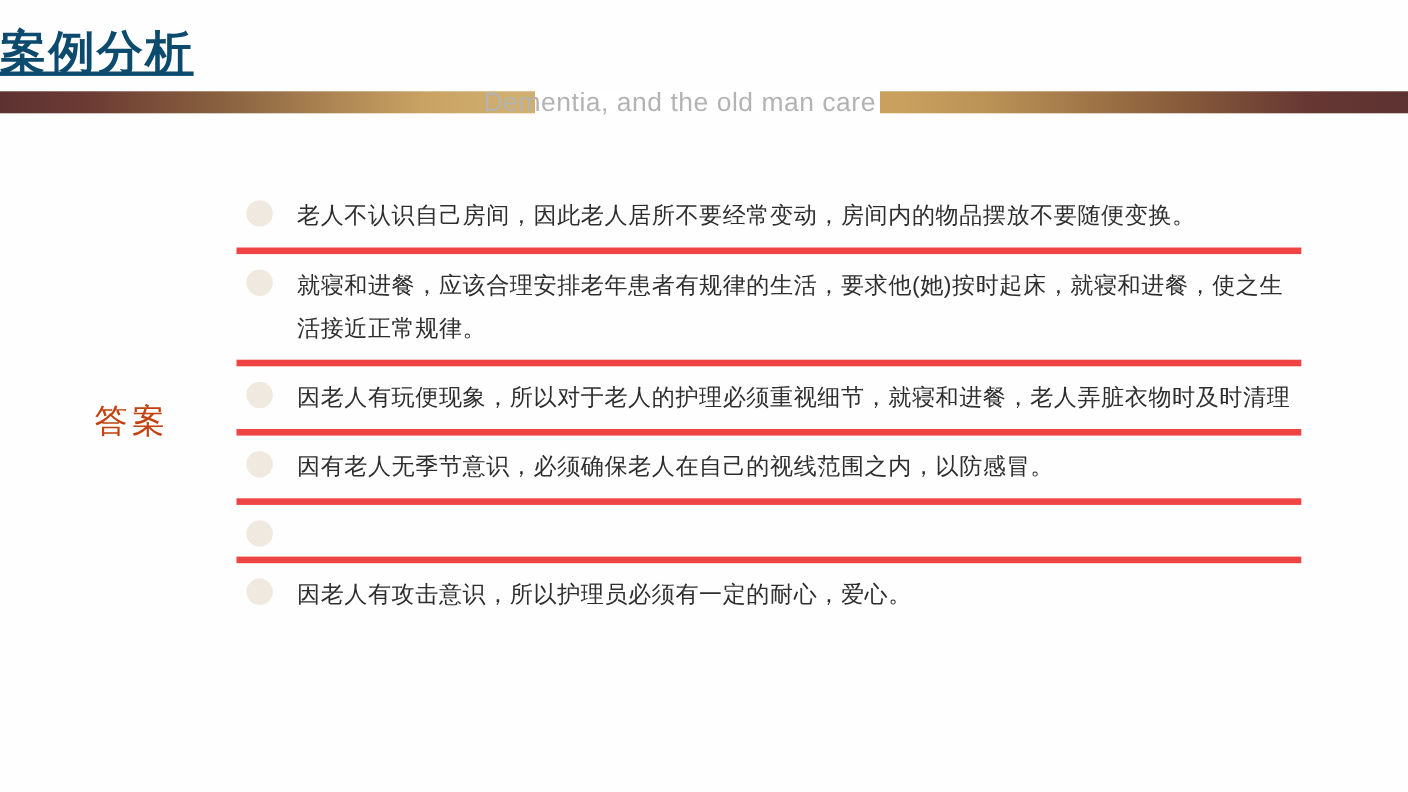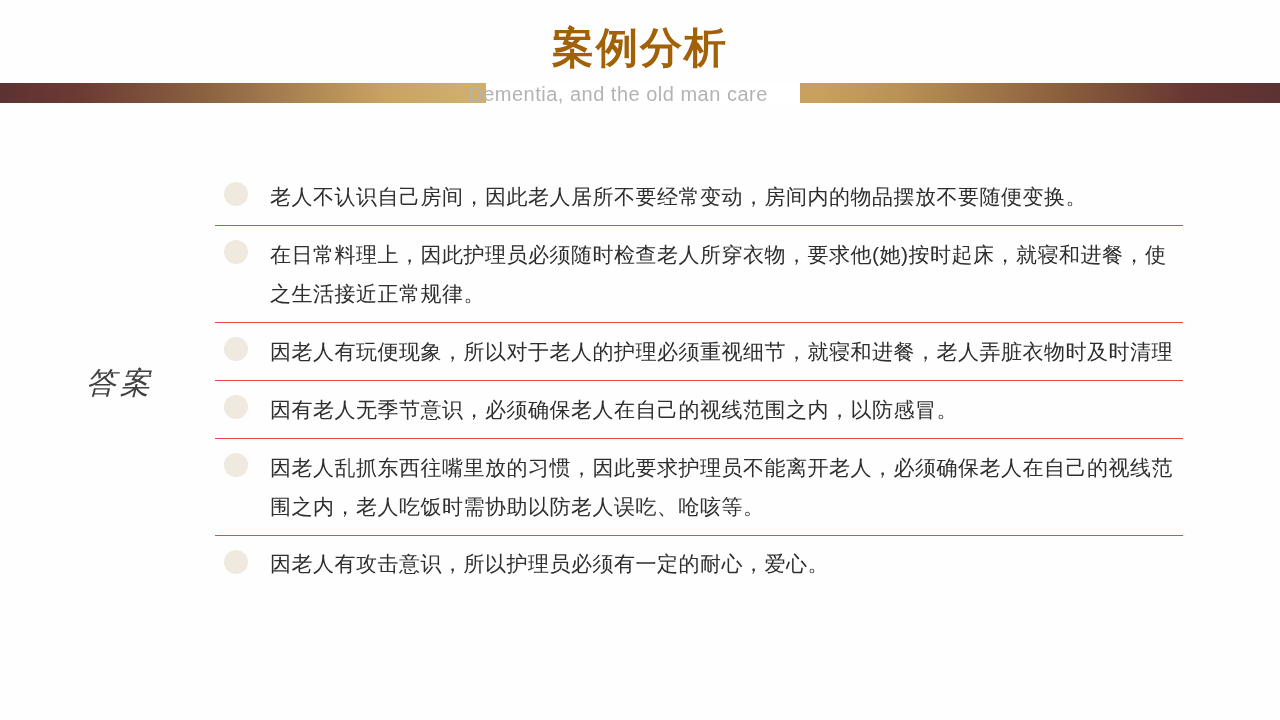--- a/index.html
+++ b/index.html
@@ -27,26 +27,26 @@
     top: 0;
     left: 0;
     width: 1280px;
     height: 110px;
   }
   .title-main {
     position: absolute;
     top: 22px;
     left: 0;
     width: 1280px;
-    text-align: center;
     font-size: 42px;
     font-weight: bold;
-    color: #a16207;
+    color: #0c4a6e;
     letter-spacing: 2px;
     line-height: 52px;
+    text-decoration: underline;
   }
   .rule {
     position: absolute;
     top: 83px;
     left: 0;
     width: 1280px;
     height: 20px;
     background: linear-gradient(to right,
       #5d3232 0%,
       #6b3a34 6%,
@@ -62,56 +62,54 @@
       #8a5f3c 83%,
       #663733 93%,
       #5d3232 100%);
   }
   .subtitle {
     position: absolute;
     top: 84px;
     left: 0;
     width: 1236px;
     text-align: center;
-    font-size: 20px;
+    font-size: 24px;
     color: #b3b3b3;
     line-height: 20px;
     letter-spacing: 0.5px;
   }
 
   
   .side-label {
     position: absolute;
     left: 60px;
     top: 363px;
     width: 120px;
     text-align: center;
     font-size: 30px;
-    color: #404040;
+    color: #c2410c;
     letter-spacing: 4px;
-    font-style: italic;
   }
 
   
   .content {
     position: absolute;
     left: 215px;
     top: 168px;
     width: 968px;
   }
   .item {
     position: relative;
     display: flex;
     align-items: flex-start;
     padding: 9px 0 9px 0;
-    border-bottom: 1px solid #ef4444;
+    border-bottom: 6px solid #ef4444;
   }
   .item:last-child {
     border-bottom: none;
-    font-family: Liberation Serif, serif;
   }
   .bullet {
     flex: 0 0 auto;
     width: 24px;
     height: 24px;
     border-radius: 50%;
     background: #f0e9df;
     margin: 5px 22px 0 9px;
   }
   .item-text {
@@ -138,36 +136,35 @@
 
   <div class="content">
 
     <div class="item">
       <span class="bullet"></span>
       <span class="item-text">老人不认识自己房间，因此老人居所不要经常变动，房间内的物品摆放不要随便变换。</span>
     </div>
 
     <div class="item">
       <span class="bullet"></span>
-      <span class="item-text">在日常料理上，因此护理员必须随时检查老人所穿衣物，要求他(她)按时起床，就寝和进餐，使之生活接近正常规律。</span>
+      <span class="item-text">就寝和进餐，应该合理安排老年患者有规律的生活，要求他(她)按时起床，就寝和进餐，使之生活接近正常规律。</span>
     </div>
 
     <div class="item">
       <span class="bullet"></span>
       <span class="item-text">因老人有玩便现象，所以对于老人的护理必须重视细节，就寝和进餐，老人弄脏衣物时及时清理</span>
     </div>
 
     <div class="item">
       <span class="bullet"></span>
       <span class="item-text">因有老人无季节意识，必须确保老人在自己的视线范围之内，以防感冒。</span>
     </div>
 
     <div class="item">
       <span class="bullet"></span>
-      <span class="item-text">因老人乱抓东西往嘴里放的习惯，因此要求护理员不能离开老人，必须确保老人在自己的视线范围之内，老人吃饭时需协助以防老人误吃、呛咳等。</span>
     </div>
 
     <div class="item">
       <span class="bullet"></span>
       <span class="item-text">因老人有攻击意识，所以护理员必须有一定的耐心，爱心。</span>
     </div>
 
   </div>
 
 </div>

